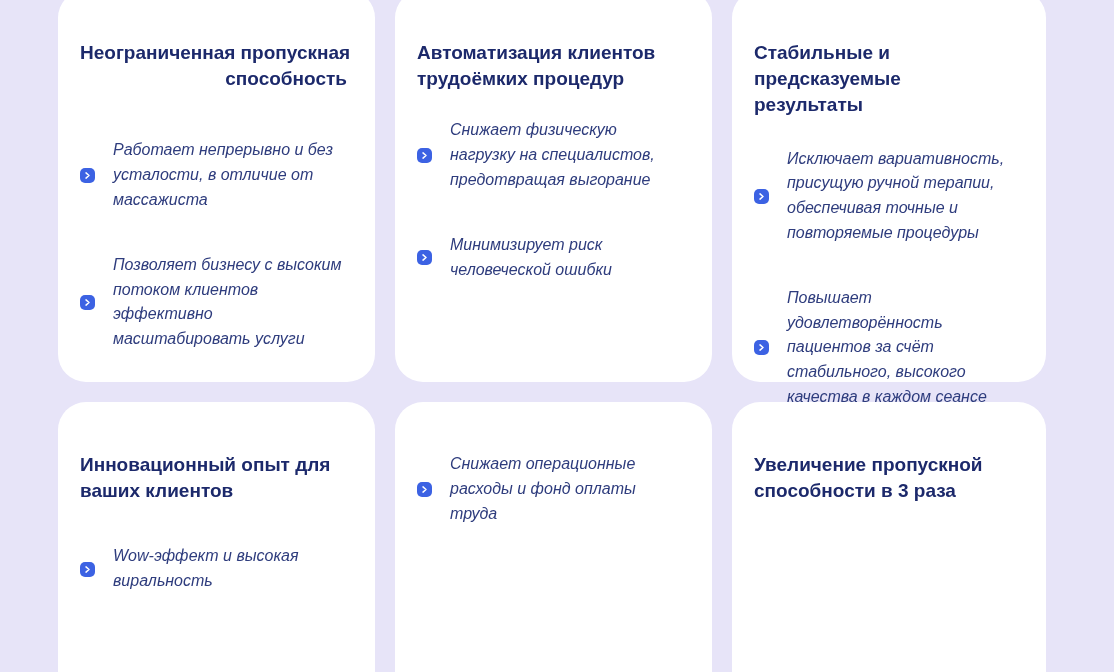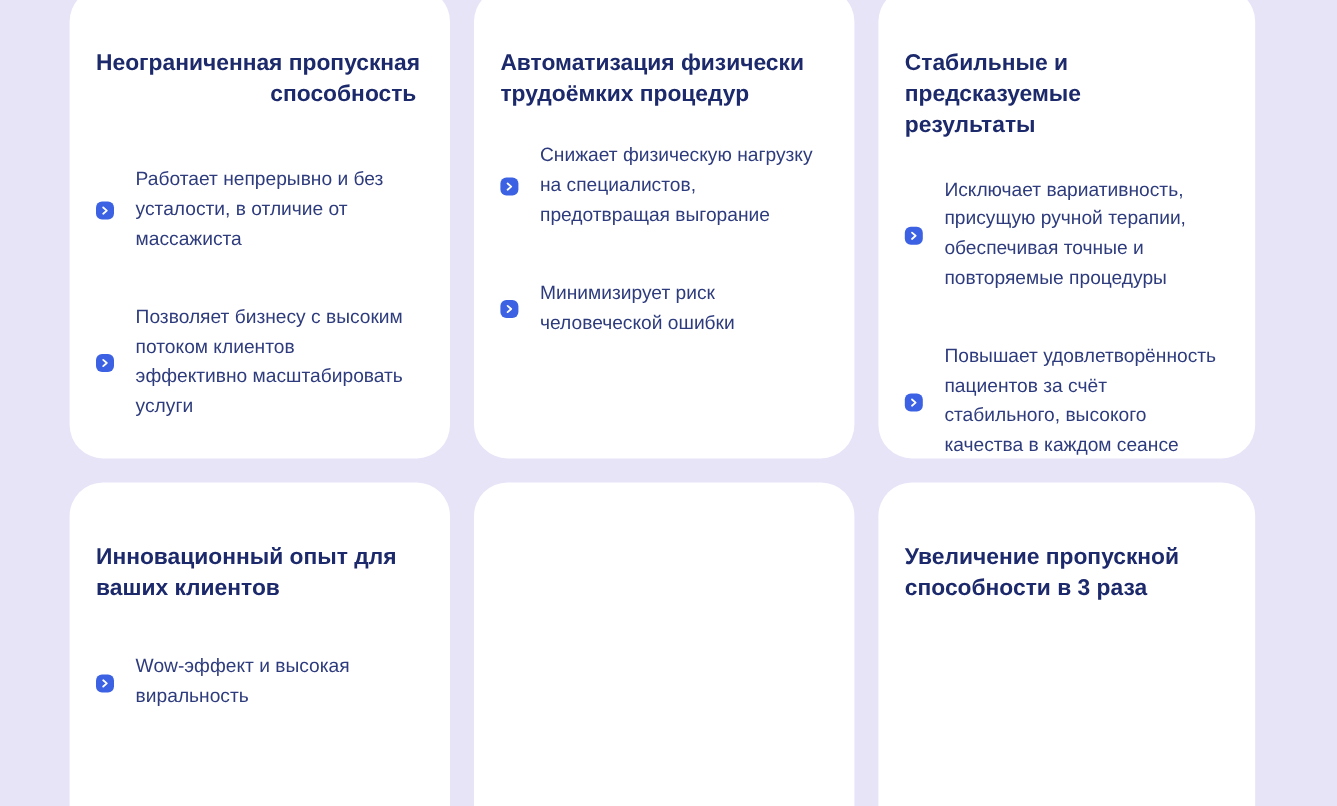--- a/index.html
+++ b/index.html
@@ -55,20 +55,21 @@
     display: flex;
     align-items: center;
     justify-content: center;
   }
   .bullet-icon svg { width: 9px; height: 9px; display: block; }
   .bullet-text {
     color: #2e3c7d;
     font-size: 16px;
     line-height: 1.55;
     max-width: 230px;
+    font-style: italic;
   }
   .grid .card:nth-child(3) .bullet-text { max-width: 254px; }
 </style>
 </head>
 <body>
 
 <div class="grid">
 
   <section class="card">
     <h3 class="card-title">Неограниченная пропускная
@@ -87,21 +88,21 @@
           <svg viewBox="0 0 24 24" fill="none">
               <path d="M8 5l8 7-8 7" stroke="#ffffff" stroke-width="4" stroke-linecap="round" stroke-linejoin="round"></path>
             </svg>
         </span>
         <span class="bullet-text">Позволяет бизнесу с высоким потоком клиентов эффективно масштабировать услуги</span>
       </li>
     </ul>
   </section>
 
   <section class="card">
-    <h3 class="card-title">Автоматизация физически
+    <h3 class="card-title">Автоматизация клиентов
 трудоёмких процедур</h3>
     <ul class="bullets">
       <li class="bullet">
         <span class="bullet-icon">
           <svg viewBox="0 0 24 24" fill="none">
               <path d="M8 5l8 7-8 7" stroke="#ffffff" stroke-width="4" stroke-linecap="round" stroke-linejoin="round"></path>
             </svg>
         </span>
         <span class="bullet-text">Снижает физическую нагрузку на специалистов, предотвращая выгорание</span>
       </li>
@@ -149,20 +150,30 @@
           <svg viewBox="0 0 24 24" fill="none">
               <path d="M8 5l8 7-8 7" stroke="#ffffff" stroke-width="4" stroke-linecap="round" stroke-linejoin="round"></path>
             </svg>
         </span>
         <span class="bullet-text">Wow-эффект и высокая виральность</span>
       </li>
     </ul>
   </section>
 
   <section class="card">
+    <ul class="bullets">
+      <li class="bullet">
+        <span class="bullet-icon">
+          <svg viewBox="0 0 24 24" fill="none">
+              <path d="M8 5l8 7-8 7" stroke="#ffffff" stroke-width="4" stroke-linecap="round" stroke-linejoin="round"></path>
+            </svg>
+        </span>
+        <span class="bullet-text">Снижает операционные расходы и фонд оплаты труда</span>
+      </li>
+    </ul>
   </section>
 
   <section class="card">
     <h3 class="card-title">Увеличение пропускной
 способности в 3 раза</h3>
   </section>
 
 </div>
 
 </body></html>

